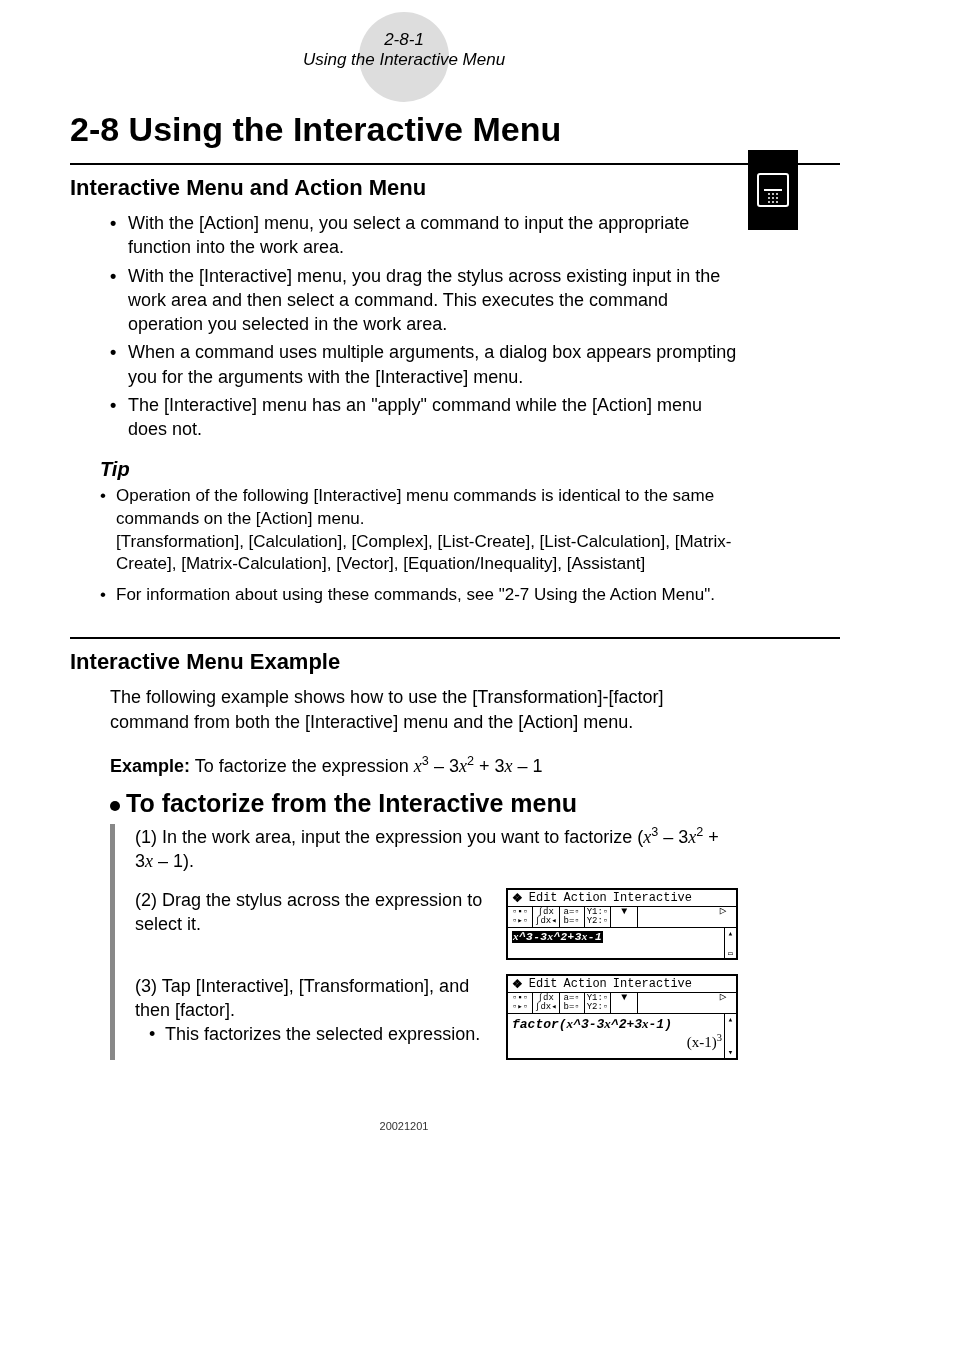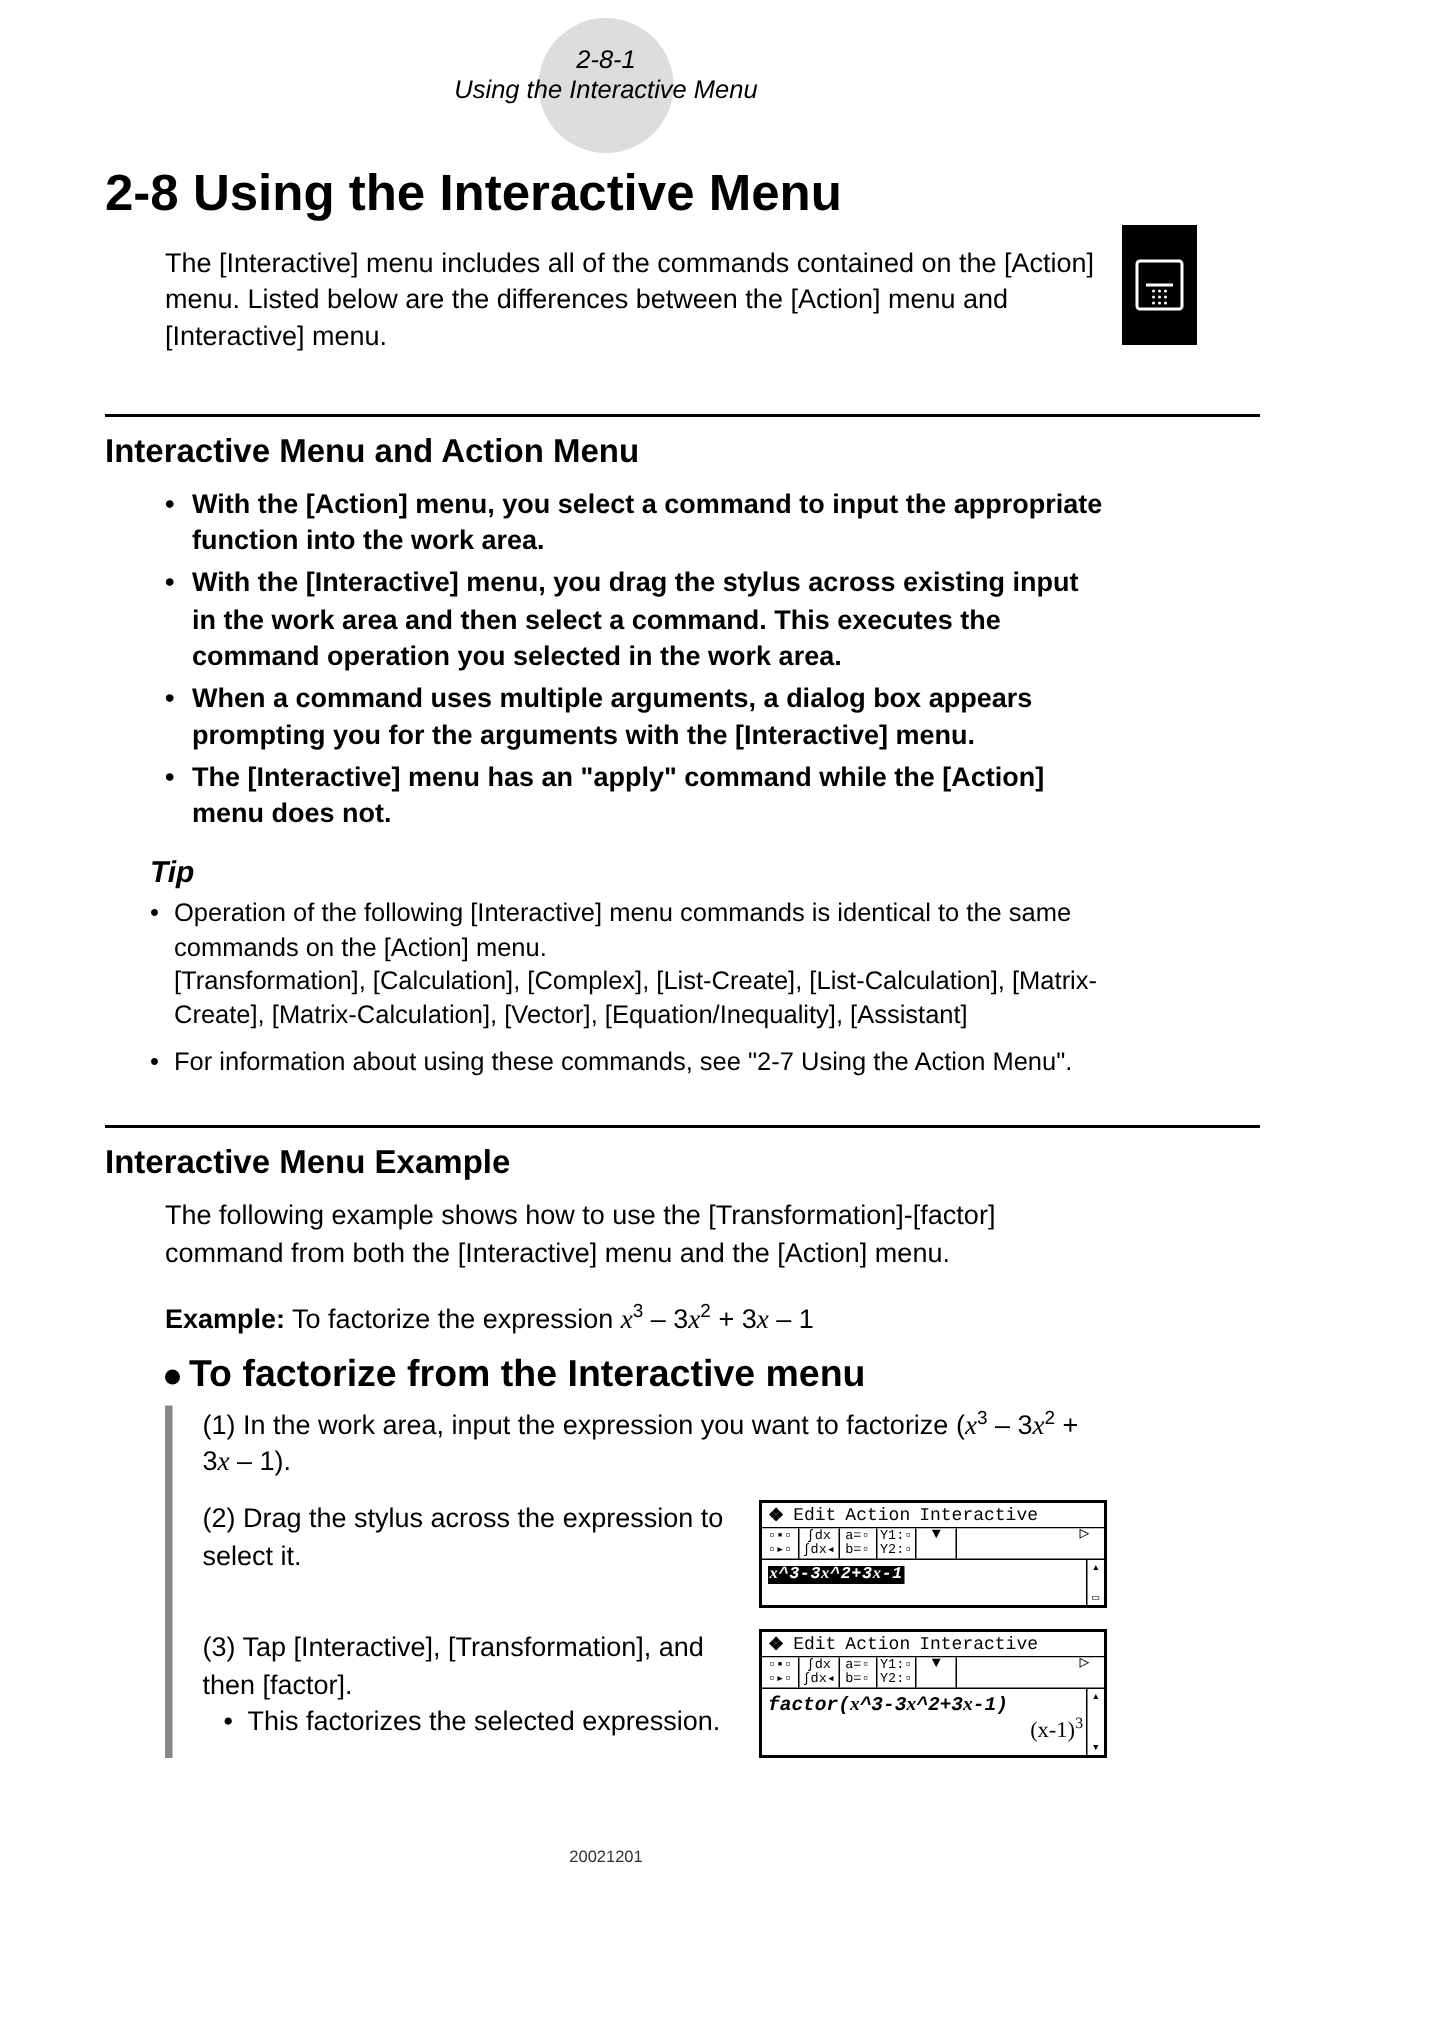--- a/index.html
+++ b/index.html
@@ -97,21 +97,20 @@
     padding: 0;
     list-style: none;
     font-size: 18px;
     line-height: 1.35;
     max-width: 740px;
   }
   ul.bullets > li {
     position: relative;
     padding-left: 18px;
     margin-bottom: 4px;
-    font-weight: bold;
   }
   ul.bullets > li::before {
     content: "•";
     position: absolute;
     left: 0;
     font-weight: bold;
   }
   .tip-label {
     font-style: italic;
     font-weight: bold;
@@ -297,21 +296,20 @@
 
   <div class="header">
     <div class="bubble">
       <div>2-8-1</div>
       <div>Using the Interactive Menu</div>
     </div>
   </div>
 
   <h1>2-8 Using the Interactive Menu</h1>
 
-  <p class="intro">The [Interactive] menu includes all of the commands contained on the [Action] menu. Listed below are the differences between the [Action] menu and [Interactive] menu.</p>
 
   <hr class="section">
   <h2>Interactive Menu and Action Menu</h2>
 
   <ul class="bullets">
     <li>With the [Action] menu, you select a command to input the appropriate function into the work area.</li>
     <li>With the [Interactive] menu, you drag the stylus across existing input in the work area and then select a command. This executes the command operation you selected in the work area.</li>
     <li>When a command uses multiple arguments, a dialog box appears prompting you for the arguments with the [Interactive] menu.</li>
     <li>The [Interactive] menu has an "apply" command while the [Action] menu does not.</li>
   </ul>

